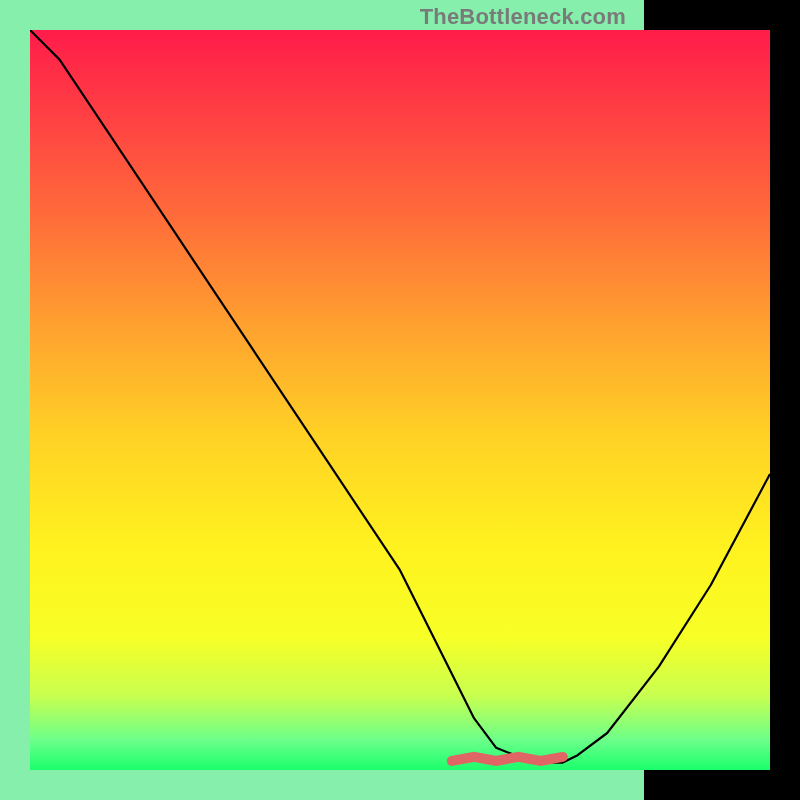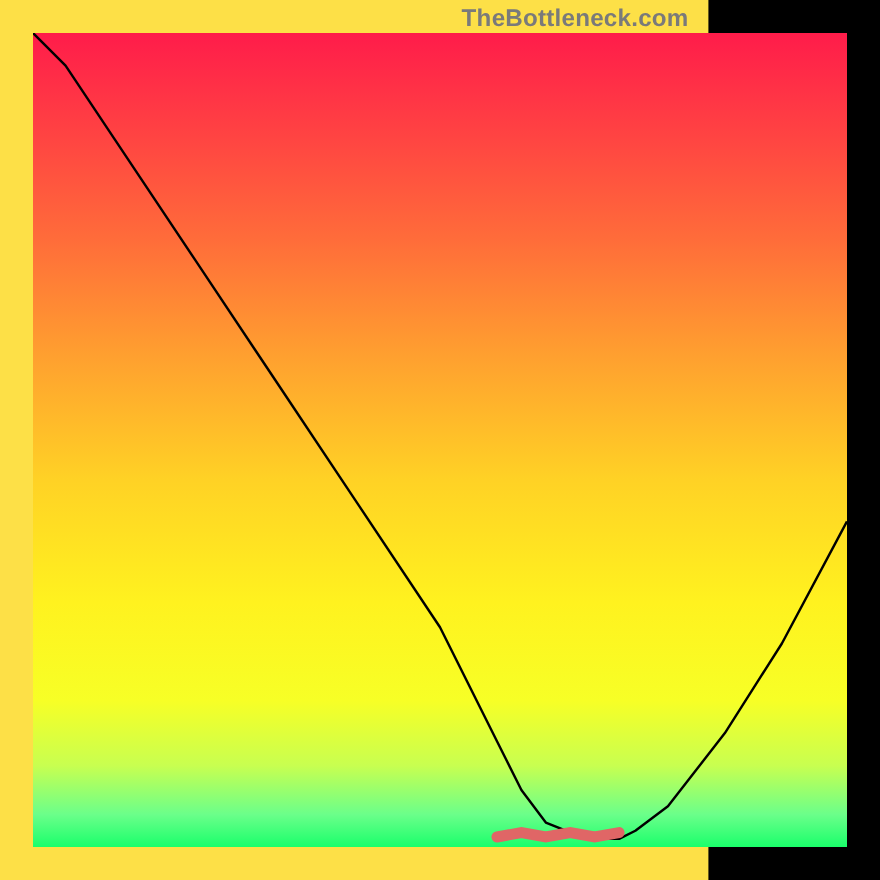--- a/index.html
+++ b/index.html
@@ -7,21 +7,21 @@
     padding: 0;
     width: 800px;
     height: 800px;
     background: #000;
     overflow: hidden;
   }
   .outer {
     position: relative;
     width: 644px;
     height: 800px;
-    background: #fde047;
+    background: #86efac;
   }
   .watermark {
     position: absolute;
     top: 4px;
     right: 18px;
     font-family: Arial, Helvetica, sans-serif;
     font-size: 22px;
     font-weight: bold;
     color: #7a7a7a;
     z-index: 10;

